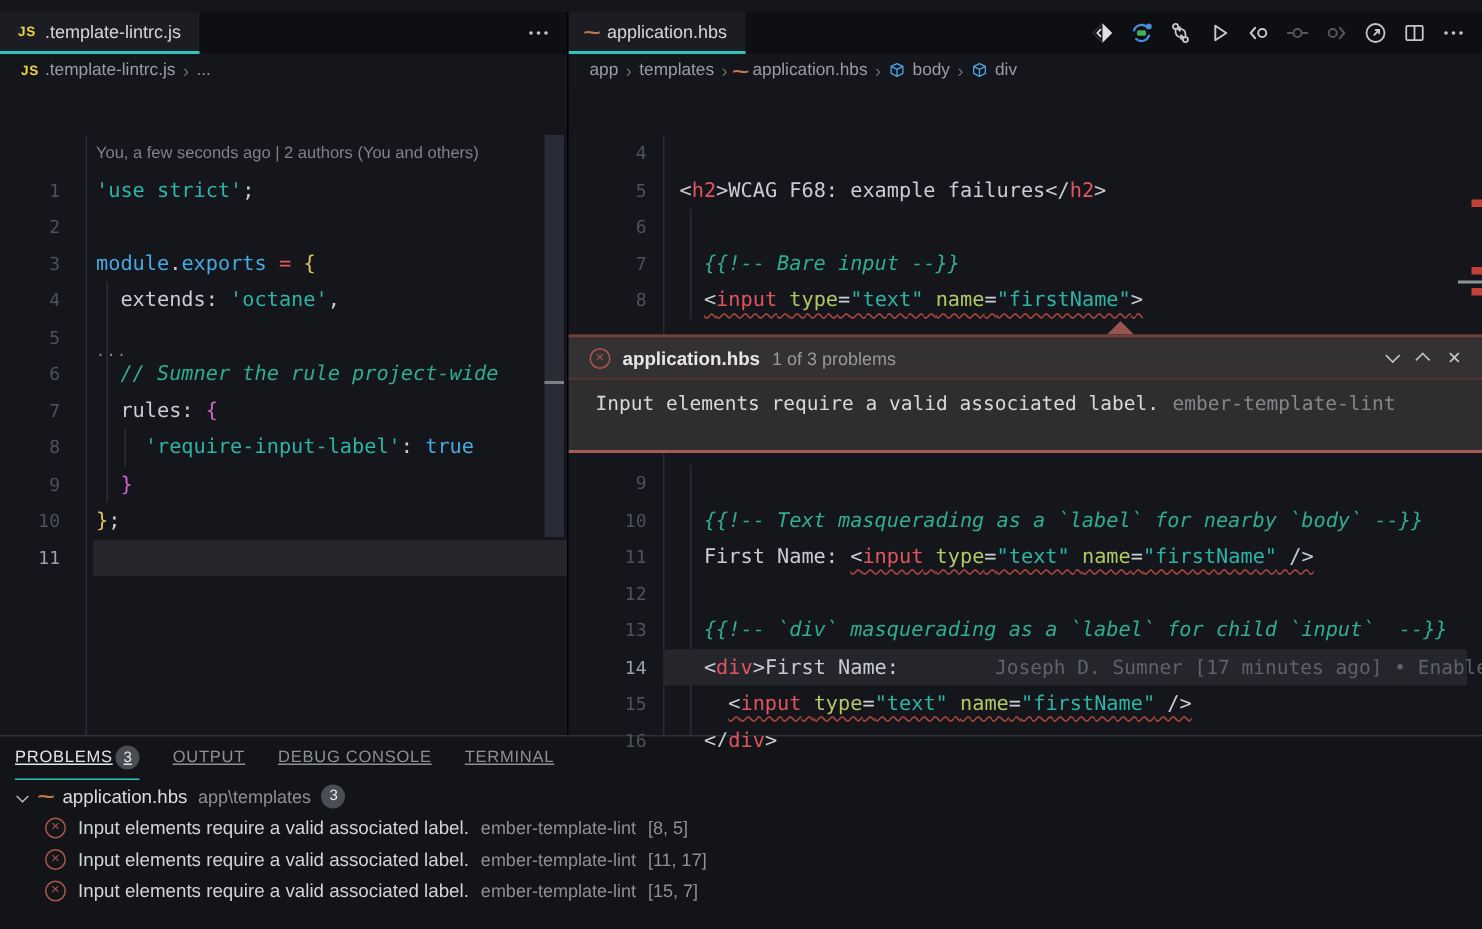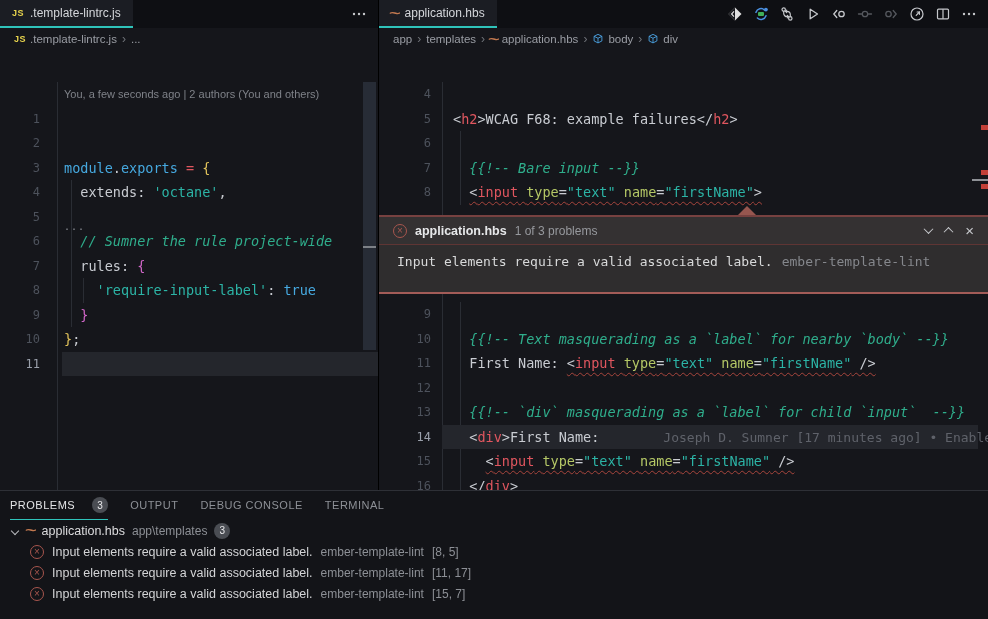--- a/index.html
+++ b/index.html
@@ -1,21 +1,21 @@
 <!DOCTYPE html>
 <html><head>
 <meta charset="utf-8">
 <style>
   * { margin:0; padding:0; box-sizing:border-box; }
   html,body { width:988px; height:619px; overflow:hidden; background:#0e0f13; }
   body { font-family:"Liberation Sans", sans-serif; cursor:default; }
   #win { position:relative; width:988px; height:619px; background:#15161b; }
 
   
-  .group { position:absolute; top:0; height:490px; overflow:hidden; }
+  .group { position:absolute; top:8px; height:490px; overflow:hidden; }
   #left-group { left:0; width:378px; }
   #right-group { left:378px; width:610px; border-left:1px solid #000; }
 
   .tabbar { position:relative; height:28px; background:#0e0f13; display:flex; align-items:stretch; }
   .tab { display:flex; align-items:center; gap:6px; padding:0 12px; font-size:12px; color:#d4d6da;
          background:#1b1d23; border-bottom:2px solid transparent; white-space:nowrap; }
   .tab.active { border-bottom:2px solid #2fc3ba; }
   .tab-actions { margin-left:auto; display:flex; align-items:center; gap:8px; padding-right:10px; }
   .abtn { width:18px; height:18px; display:flex; align-items:center; justify-content:center; }
   .abtn svg { width:16px; height:16px; }
@@ -88,22 +88,22 @@
              font-family:"Liberation Sans", sans-serif; }
 
   .ruler { position:absolute; top:0; right:0; width:10px; height:440px; z-index:3; }
   .rmark { position:absolute; right:0; width:7px; height:5px; background:#c24038; }
   .rline { position:absolute; right:0; width:16px; height:2px; background:#8e9196; }
 
   
   #panel { position:absolute; left:0; top:490px; width:988px; height:129px;
            background:#131418; border-top:1px solid #2e3036; }
   .ptabs { display:flex; align-items:center; gap:22px; height:29px; padding-left:10px; }
-  .ptab { display:flex; align-items:center; gap:17px; height:100%; font-size:11px; letter-spacing:.5px;
-          color:#8d9096; border-bottom:1.5px solid transparent; }
+  .ptab { display:flex; align-items:center; gap:2px; height:100%; font-size:11px; letter-spacing:.5px;
+          color:#8d9096; border-bottom:1.5px solid transparent;text-decoration:underline; }
   .ptab.active { color:#e4e5e7; border-bottom:1.5px solid #2fc3ba; }
   .badge { min-width:16px; height:16px; border-radius:9px; background:#4a4d53; color:#e8e8ea;
            font-size:10px; display:inline-flex; align-items:center; justify-content:center; padding:0 4px;
            letter-spacing:0; }
   .ptree { display:flex; align-items:center; gap:7px; height:21px; padding-left:12px; font-size:12.5px; }
   .tree-chev { width:6px; height:6px; border-right:1.3px solid #b8babe; border-bottom:1.3px solid #b8babe;
                transform:rotate(45deg); margin-right:2px; }
   .hbs-glyph { display:inline-block; transform:scaleX(1.55); color:#c1784f; font-weight:bold; font-size:13px; }
   .tree-name { color:#dcdcde; }
   .tree-path { color:#8d9096; font-size:12px; }
@@ -144,21 +144,21 @@
         <span class="crumb">
           <span>...</span>
         </span>
       </div>
     <div class="editor">
       <div class="guide" style="left:57px; top:0; height:440px;"></div>
       <div class="guide" style="left:71px; top:98px; height:147px;"></div>
       <div class="guide" style="left:83px; top:196px; height:24.5px;"></div>
       <div class="codelens">You, a few seconds ago | 2 authors (You and others)</div>
       <div id="left-lines">
-          <div class="cl"><span class="ln">1</span></div>
+          <div class="cl"><span class="ln">1</span><span class="lc"><span class="str">'use strict'</span><span class="w">;</span></span></div>
           <div class="cl"><span class="ln">2</span><span class="lc"></span></div>
           <div class="cl"><span class="ln">3</span><span class="lc"><span class="blue">module</span><span class="w">.</span><span class="blue">exports</span><span class="w"> </span><span class="red">=</span><span class="w"> </span><span class="y">{</span></span></div>
           <div class="cl"><span class="ln">4</span><span class="lc"><span class="w">  extends: </span><span class="str">'octane'</span><span class="w">,</span></span></div>
           <div class="cl"><span class="ln">5</span><span class="lc"></span></div>
           <div class="cl"><span class="ln">6</span><span class="lc"><span class="cmt">  // Sumner the rule project-wide</span></span></div>
           <div class="cl"><span class="ln">7</span><span class="lc"><span class="w">  rules: </span><span class="m">{</span></span></div>
           <div class="cl"><span class="ln">8</span><span class="lc"><span class="w">    </span><span class="str">'require-input-label'</span><span class="w">: </span><span class="blue">true</span></span></div>
           <div class="cl"><span class="ln">9</span><span class="lc"><span class="w">  </span><span class="m">}</span></span></div>
           <div class="cl"><span class="ln">10</span><span class="lc"><span class="y">}</span><span class="w">;</span></span></div>
           <div class="cl cur"><span class="ln">11</span><span class="lc"></span></div>

